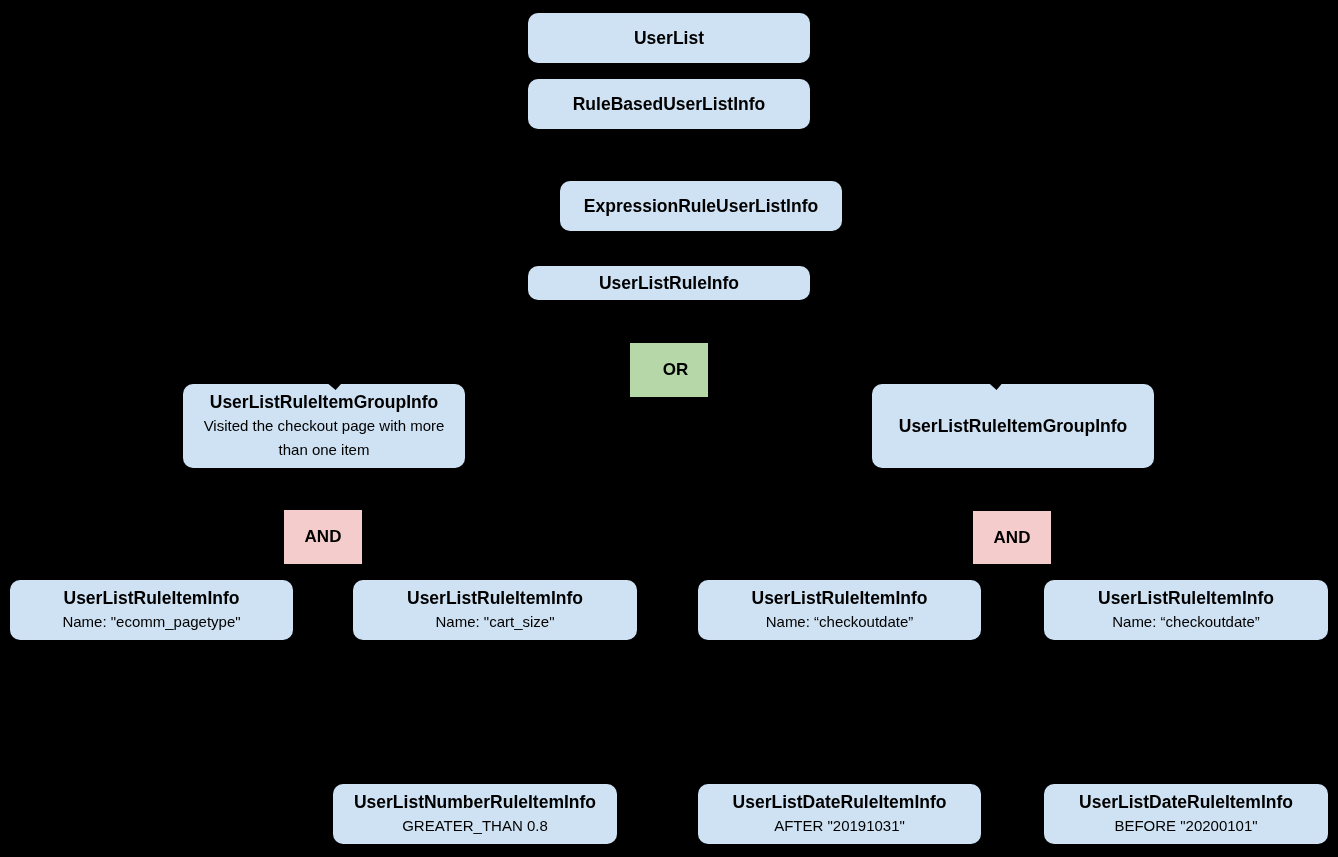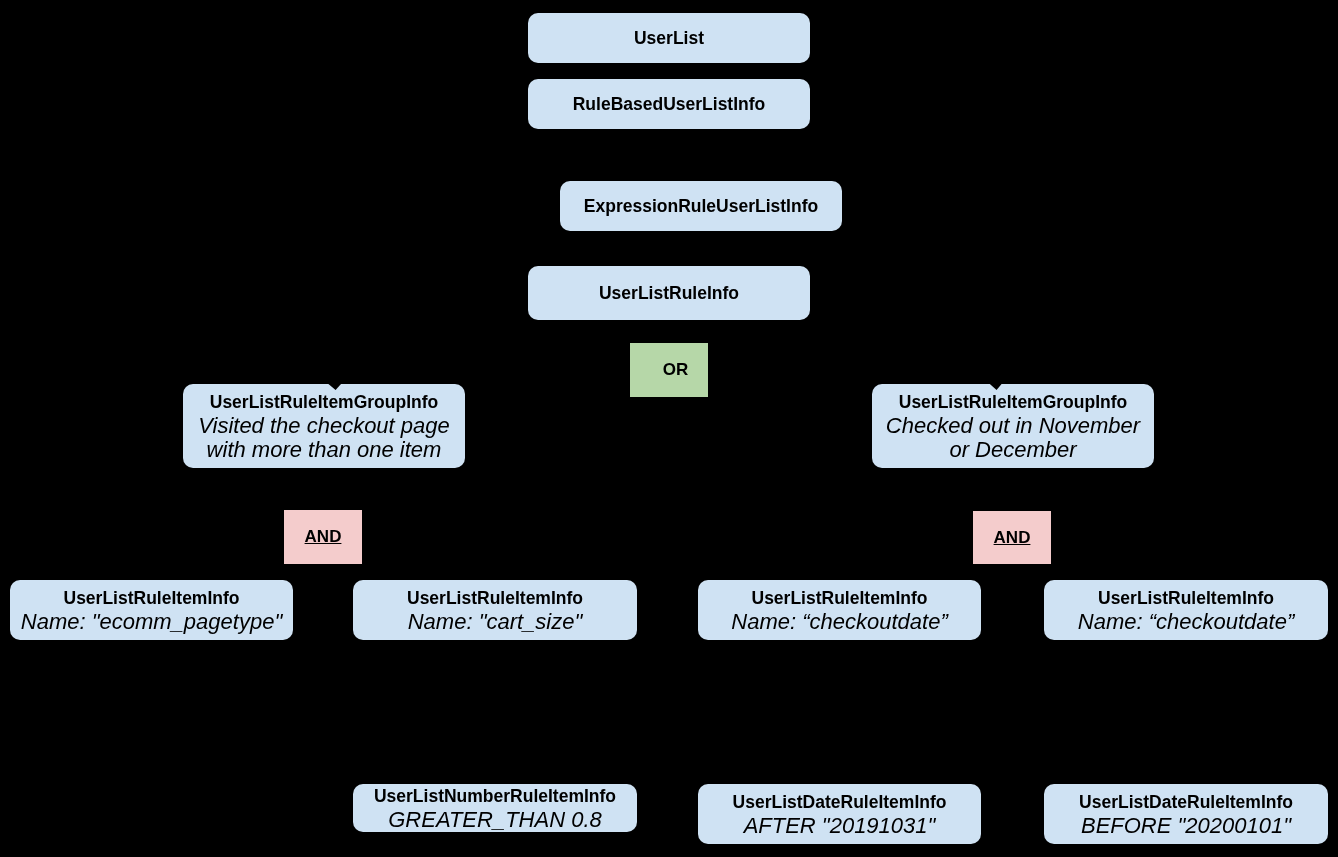--- a/index.html
+++ b/index.html
@@ -28,68 +28,66 @@
     box-sizing: border-box;
     padding: 2px 10px;
   }
   .node .title {
     font-weight: bold;
     font-size: 17.5px;
     line-height: 24px;
     white-space: nowrap;
   }
   .node .desc {
-    font-style: italic;
-    font-size: 22px;
+    font-size: 15px;
     line-height: 24px;
   }
   .op {
     position: absolute;
     display: flex;
     align-items: center;
     justify-content: center;
     font-weight: bold;
     font-size: 17px;
     box-sizing: border-box;
   }
   .op.or  { background: var(--or-fill,  #b6d7a8); padding-left: 13px; }
-  .op.and { background: var(--and-fill, #f4cccc); text-decoration: underline; }
+  .op.and { background: var(--and-fill, #f4cccc); }
   .arrowhead {
     position: absolute;
     background: #000;
     clip-path: polygon(0% 18%, 100% 0%, 52% 100%);
   }
 </style>
 </head>
 <body>
 
 <div class="stage">
 
   <div class="node" style="left:528px; top:13px;  width:282px; height:50px;">
     <div class="title">UserList</div>
   </div>
   <div class="node" style="left:528px; top:79px;  width:282px; height:50px;">
     <div class="title">RuleBasedUserListInfo</div>
   </div>
   <div class="node" style="left:528px; top:181px; width:282px; height:50px;margin-left:32px;">
     <div class="title">ExpressionRuleUserListInfo</div>
   </div>
-  <div class="node" style="left:528px; top:266px; width:282px; height:54px;">
+  <div class="node" style="left:528px; top:266px; width:282px; height:34px;">
     <div class="title">UserListRuleInfo</div>
   </div>
 
   <div class="op or" style="left:630px; top:343px; width:78px; height:54px;">OR</div>
 
   <div class="node" style="left:183px; top:384px; width:282px; height:84px;">
     <div class="title">UserListRuleItemGroupInfo</div>
     <div class="desc">Visited the checkout page with more than one item</div>
   </div>
   <div class="node" style="left:872px; top:384px; width:282px; height:84px;">
     <div class="title">UserListRuleItemGroupInfo</div>
-    <div class="desc">Checked out in November or December</div>
   </div>
 
   <div class="arrowhead" style="left:320px; top:374px; width:30px; height:16px;"></div>
   <div class="arrowhead" style="left:982px; top:374px; width:28px; height:16px;"></div>
 
   <div class="op and" style="left:284px; top:510px; width:78px; height:54px;">AND</div>
   <div class="op and" style="left:973px; top:511px; width:78px; height:53px;">AND</div>
 
   <div class="node" style="left:10px;   top:580px; width:283px; height:60px;">
     <div class="title">UserListRuleItemInfo</div>
@@ -101,21 +99,21 @@
   </div>
   <div class="node" style="left:698px;  top:580px; width:283px; height:60px;">
     <div class="title">UserListRuleItemInfo</div>
     <div class="desc">Name: “checkoutdate”</div>
   </div>
   <div class="node" style="left:1044px; top:580px; width:284px; height:60px;">
     <div class="title">UserListRuleItemInfo</div>
     <div class="desc">Name: “checkoutdate”</div>
   </div>
 
-  <div class="node" style="left:353px;  top:784px; width:284px; height:48px;">
+  <div class="node" style="left:333px;  top:784px; width:284px; height:60px;">
     <div class="title">UserListNumberRuleItemInfo</div>
     <div class="desc">GREATER_THAN 0.8</div>
   </div>
   <div class="node" style="left:698px;  top:784px; width:283px; height:60px;">
     <div class="title">UserListDateRuleItemInfo</div>
     <div class="desc">AFTER "20191031"</div>
   </div>
   <div class="node" style="left:1044px; top:784px; width:284px; height:60px;">
     <div class="title">UserListDateRuleItemInfo</div>
     <div class="desc">BEFORE "20200101"</div>

